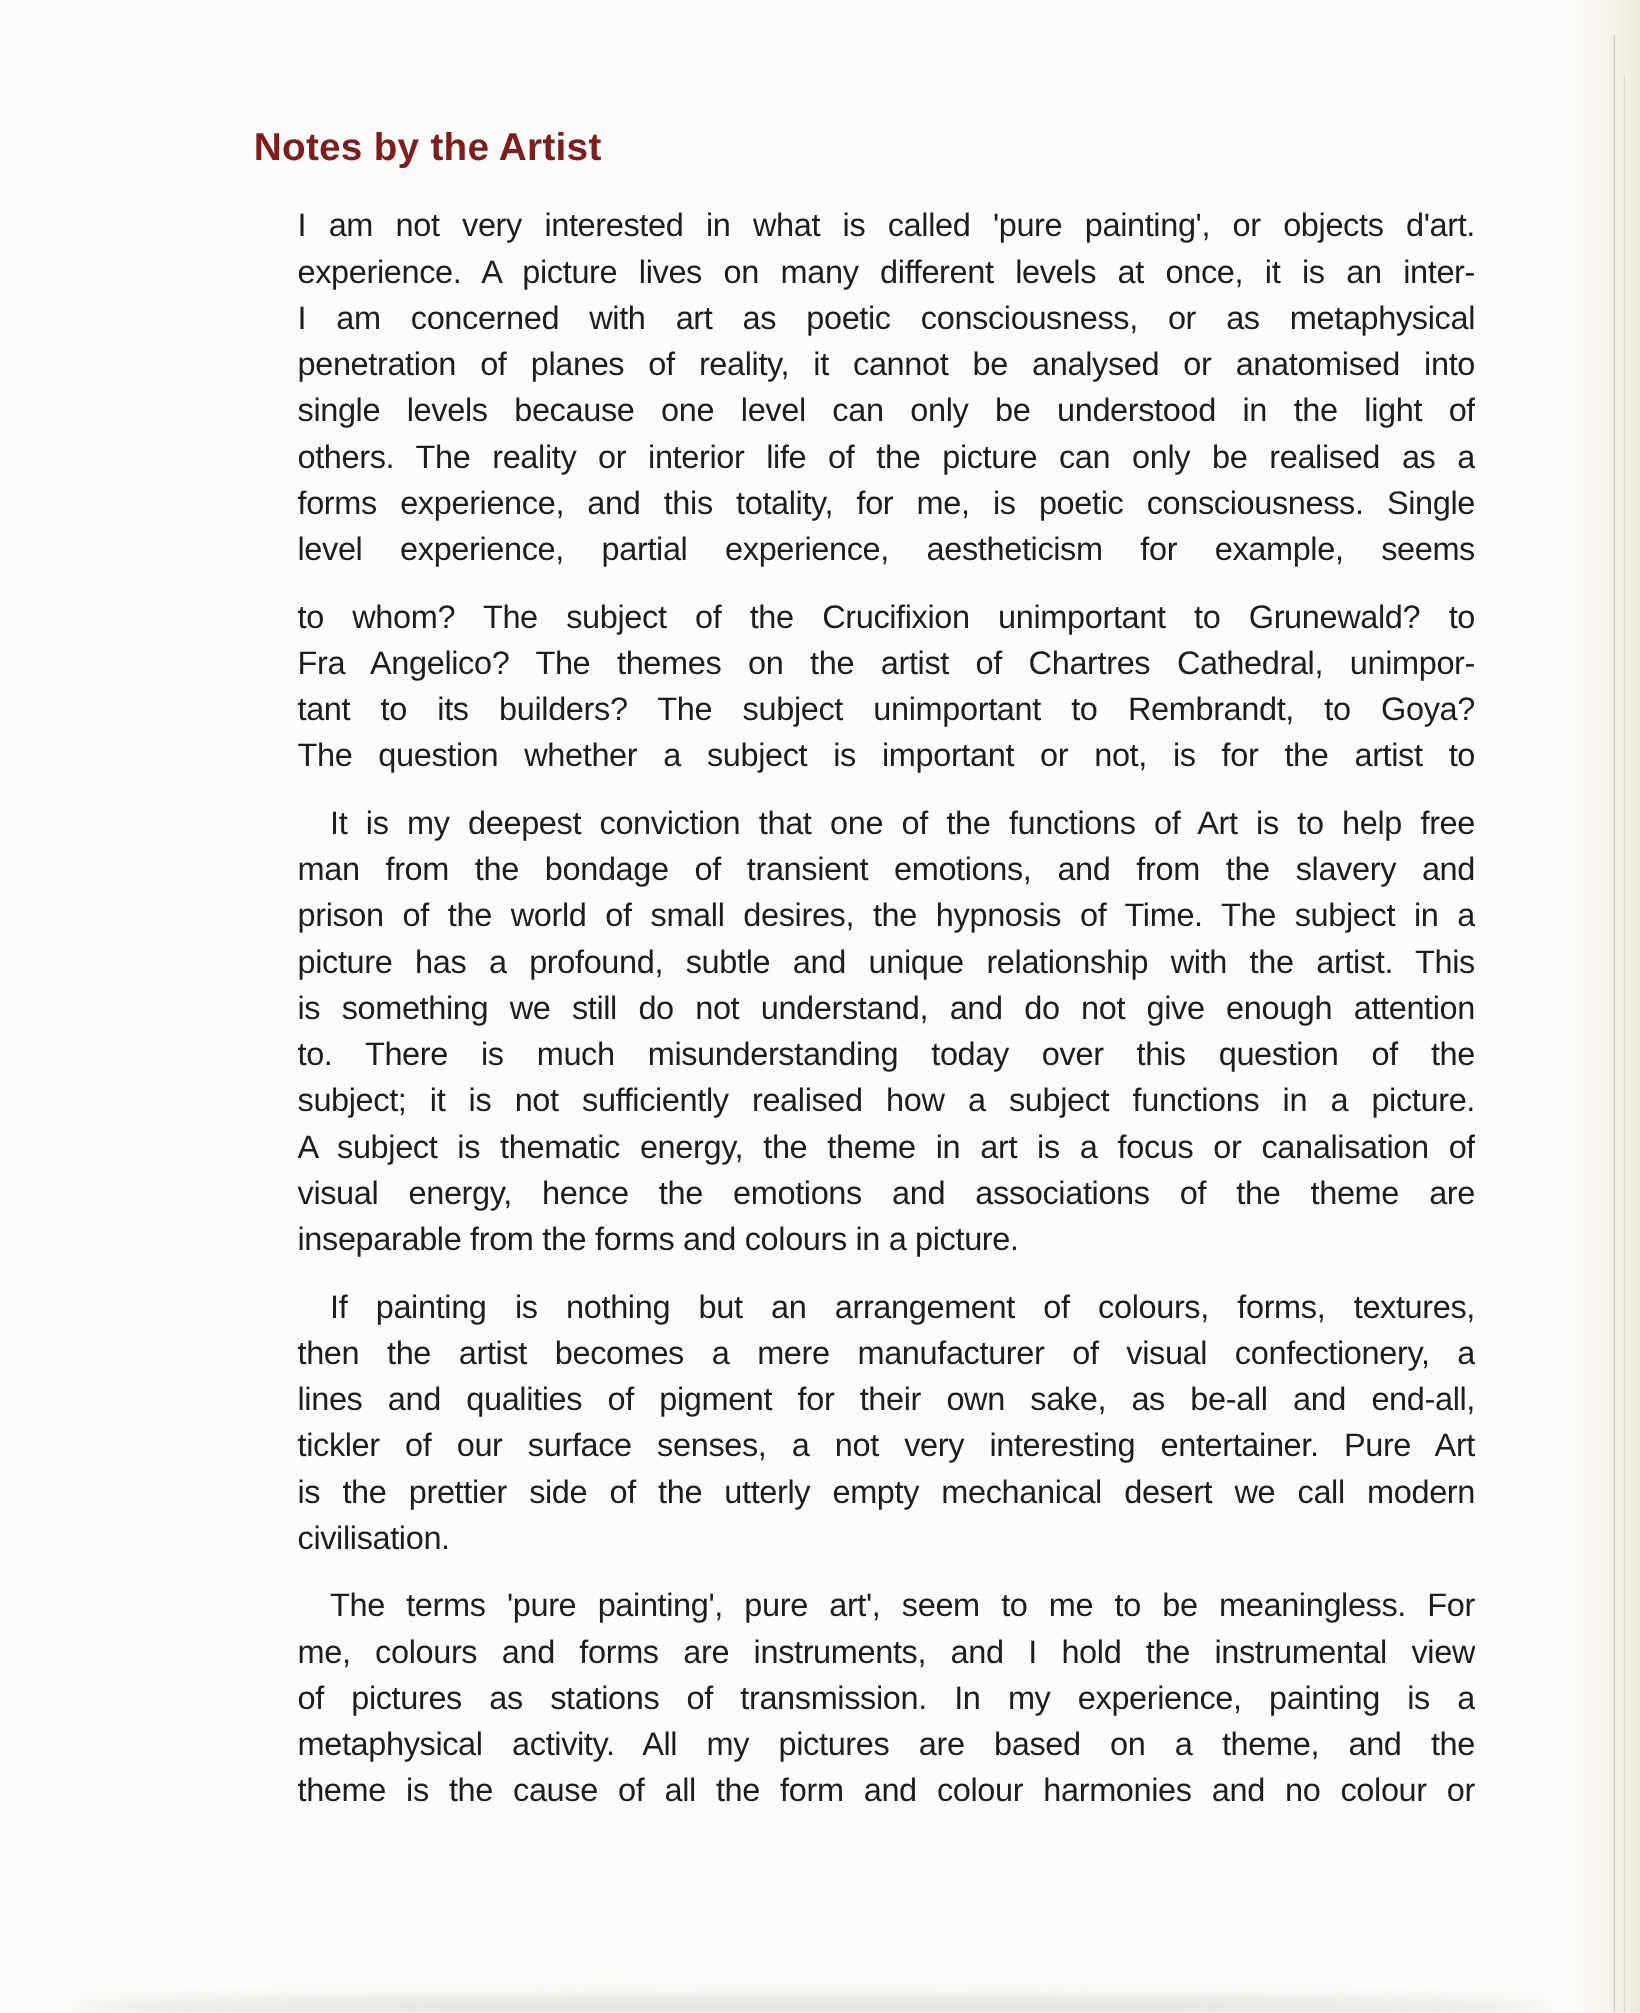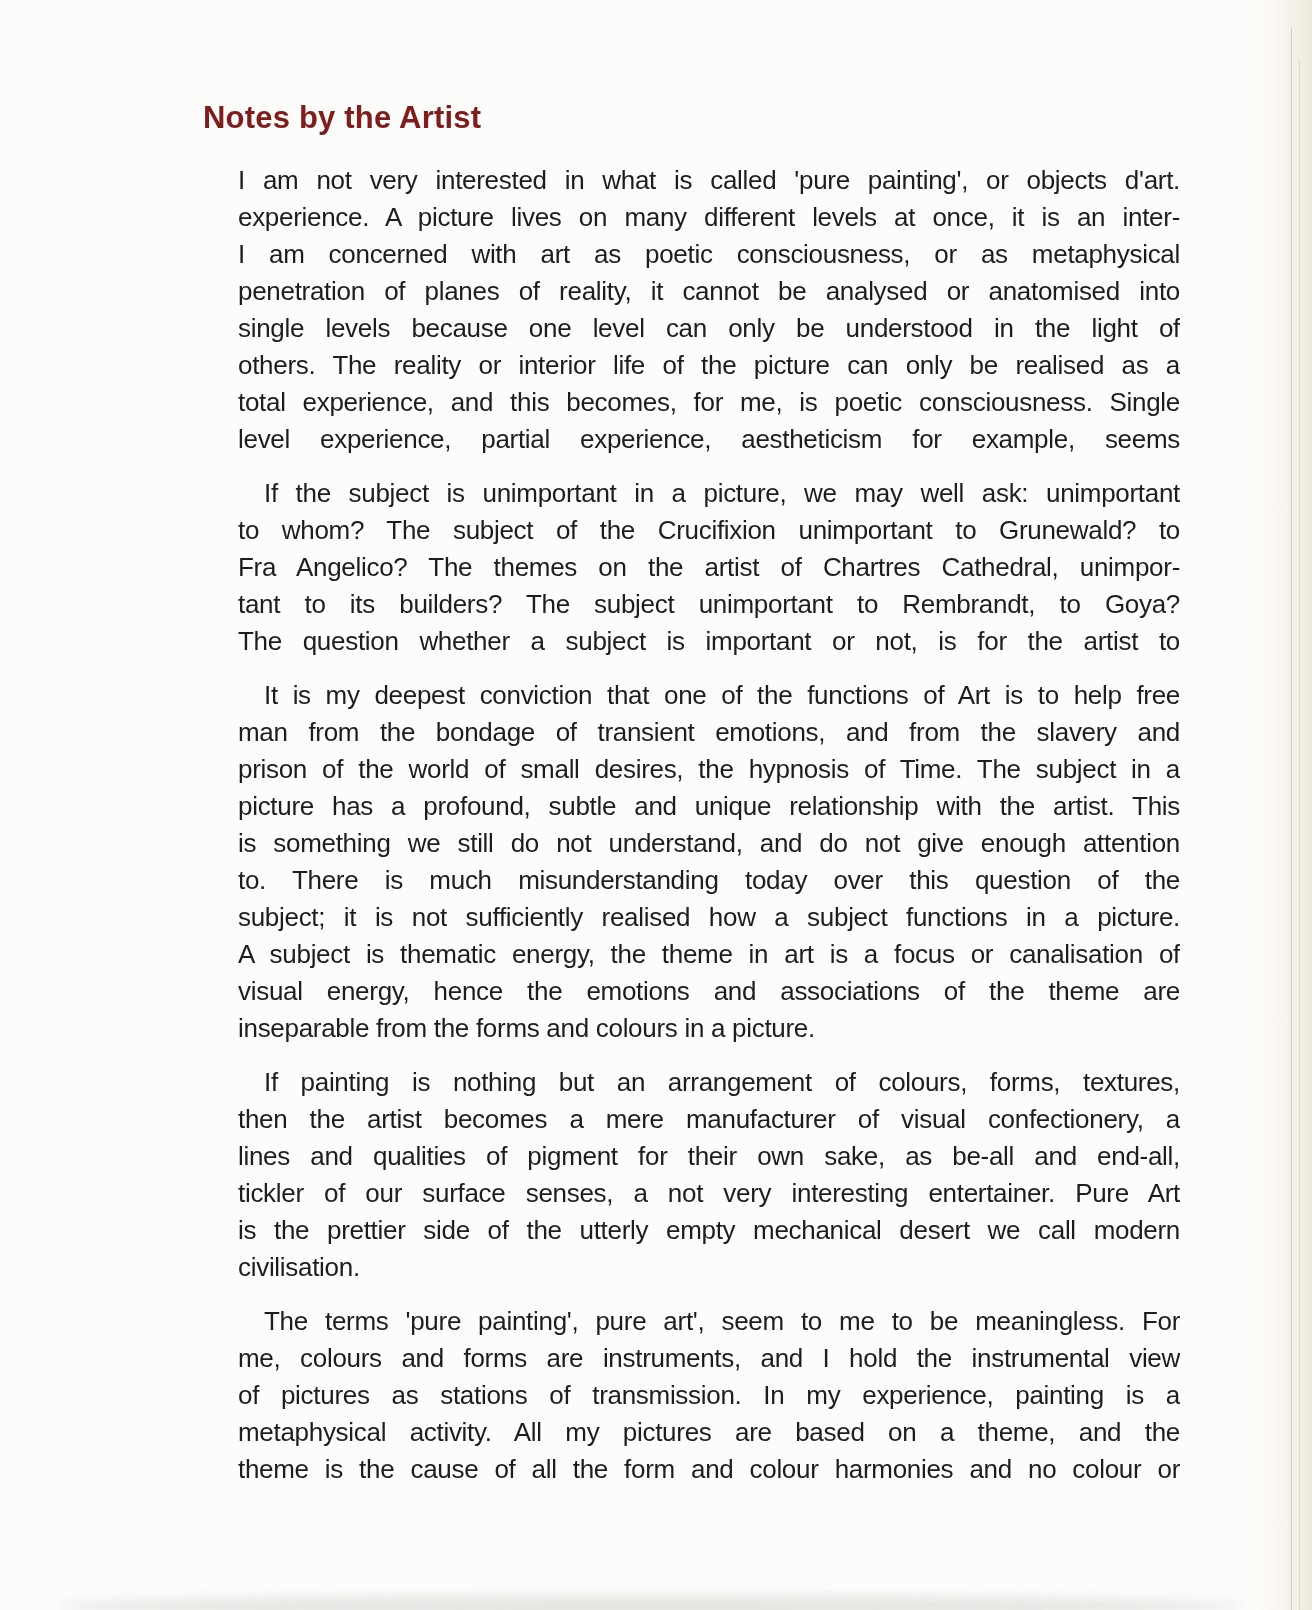--- a/index.html
+++ b/index.html
@@ -92,25 +92,24 @@
 <main class="page-text">
   <h1 class="page-title">Notes by the Artist</h1>
   <div id="paragraphs">
       <div class="para">
         <div class="line">I am not very interested in what is called 'pure painting', or objects d'art.</div>
         <div class="line">experience. A picture lives on many different levels at once, it is an inter-</div>
         <div class="line">I am concerned with art as poetic consciousness, or as metaphysical</div>
         <div class="line">penetration of planes of reality, it cannot be analysed or anatomised into</div>
         <div class="line">single levels because one level can only be understood in the light of</div>
         <div class="line">others. The reality or interior life of the picture can only be realised as a</div>
-        <div class="line">total experience, and this becomes, for me, is poetic consciousness. Single</div>
+        <div class="line">forms experience, and this totality, for me, is poetic consciousness. Single</div>
         <div class="line">level experience, partial experience, aestheticism for example, seems</div>
       </div>
       <div class="para">
-        <div class="line indent">If the subject is unimportant in a picture, we may well ask: unimportant</div>
         <div class="line">to whom? The subject of the Crucifixion unimportant to Grunewald? to</div>
         <div class="line">Fra Angelico? The themes on the artist of Chartres Cathedral, unimpor-</div>
         <div class="line">tant to its builders? The subject unimportant to Rembrandt, to Goya?</div>
         <div class="line">The question whether a subject is important or not, is for the artist to</div>
       </div>
       <div class="para">
         <div class="line indent">It is my deepest conviction that one of the functions of Art is to help free</div>
         <div class="line">man from the bondage of transient emotions, and from the slavery and</div>
         <div class="line">prison of the world of small desires, the hypnosis of Time. The subject in a</div>
         <div class="line">picture has a profound, subtle and unique relationship with the artist. This</div>

